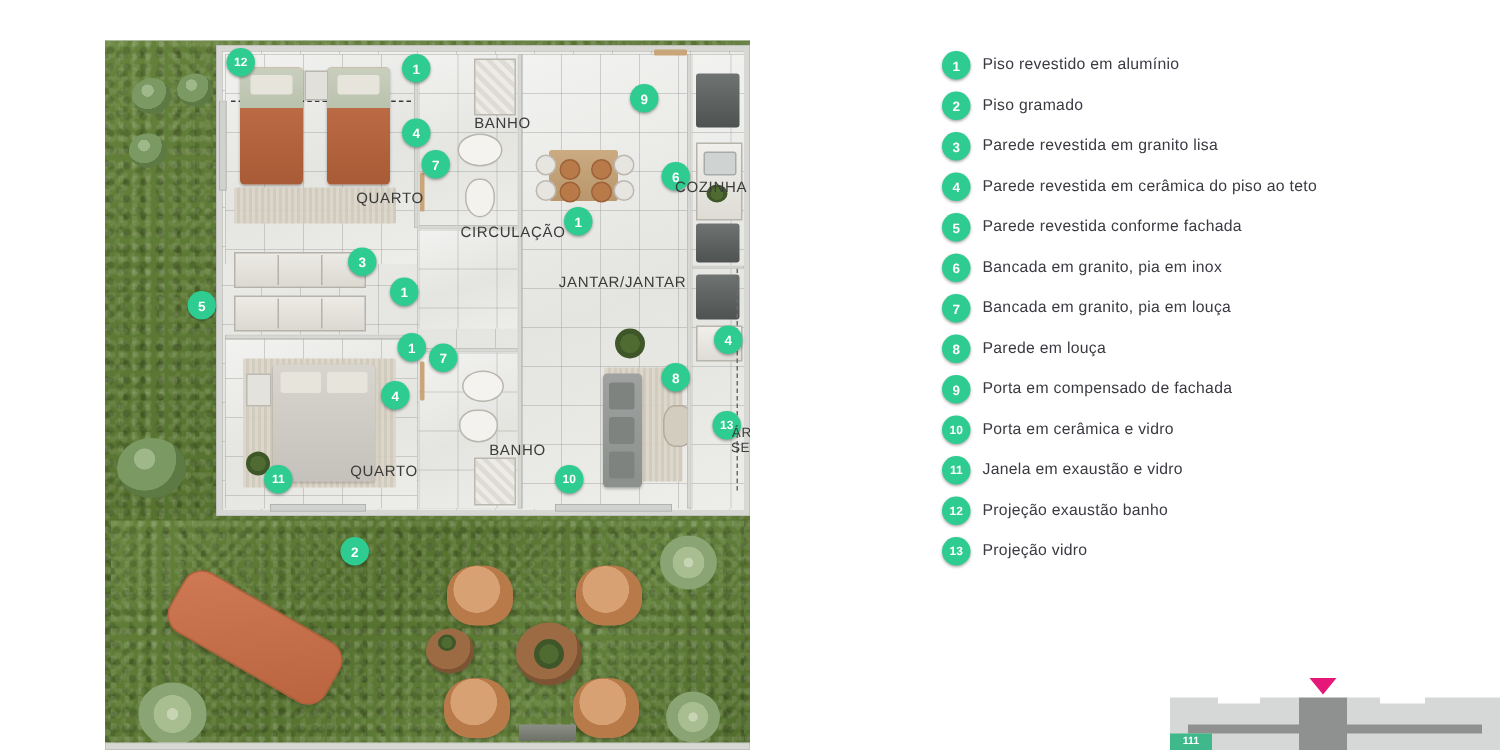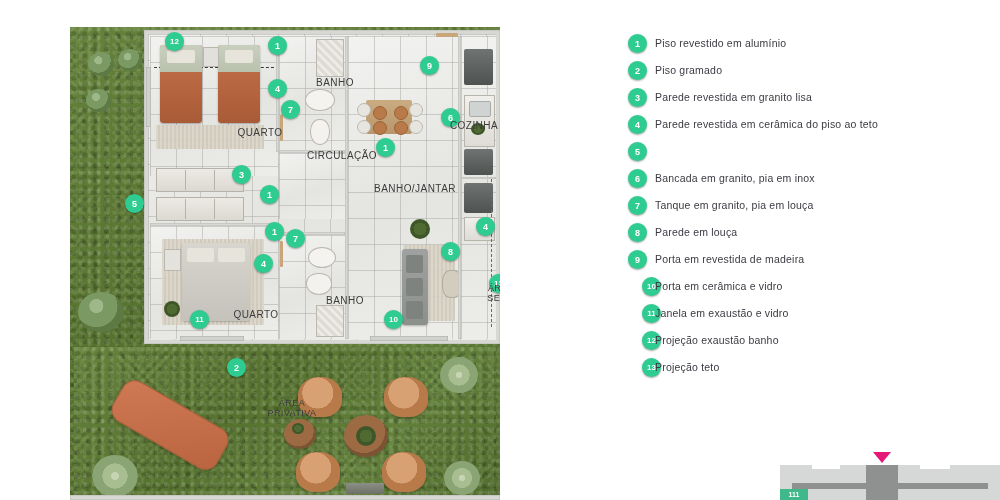--- a/index.html
+++ b/index.html
@@ -80,21 +80,21 @@
   .dash{border-left:1px dashed #6b6b6b;}
   .dashh{border-top:1px dashed #3a3a3a;}
 
   
   .marker{
     position:absolute;width:19px;height:19px;border-radius:50%;
     background:#2ecc91;color:#ffffff;font-size:9px;font-weight:700;
     display:flex;align-items:center;justify-content:center;
     box-shadow:0 1px 2px rgba(0,0,0,.35);letter-spacing:0;
   }
-  .marker.sm{font-size:8px;margin-left:14px;}
+  .marker.sm{font-size:8px;}
 
   
   #legend{position:absolute;left:628px;top:34px;width:340px;}
   .leg-row{position:relative;height:27px;}
   .leg-row .marker{position:absolute;left:0;top:0;}
   .leg-txt{
     position:absolute;left:27px;top:3px;font-size:10.5px;color:#3a3a42;
     letter-spacing:.2px;white-space:nowrap;
   }
 
@@ -251,27 +251,25 @@
         <div class="marker" style="left: 371px; top: 215px;">8</div>
         <div class="marker sm" style="left: 405px; top: 247px;">13</div>
         <div class="marker sm" style="left: 106px; top: 283px;">11</div>
         <div class="marker sm" style="left: 300px; top: 283px;">10</div>
         <div class="marker" style="left: 157px; top: 331px;">2</div>
       </div>
   <div class="lbl big" style="left: 130px; top: 101px; width: 120px;">QUARTO</div>
       <div class="lbl big" style="left: 205px; top: 51px; width: 120px;">BANHO</div>
       <div class="lbl big" style="left: 212px; top: 124px; width: 120px;">CIRCULAÇÃO</div>
       <div class="lbl big" style="left: 344px; top: 94px; width: 120px;">COZINHA</div>
-      <div class="lbl big" style="left: 285px; top: 157px; width: 120px;">BANHO/JANTAR</div>
+      <div class="lbl big" style="left: 285px; top: 157px; width: 120px;">JANTAR/JANTAR</div>
       <div class="lbl big" style="left: 215px; top: 269px; width: 120px;">BANHO</div>
       <div class="lbl big" style="left: 126px; top: 283px; width: 120px;">QUARTO</div>
       <div class="lbl" style="left: 379px; top: 256px; width: 120px;">ÁREA DE
 SERVIÇO</div>
-      <div class="lbl" style="left: 162px; top: 371px; width: 120px;">ÁREA
-PRIVATIVA</div>
     </div>
 
   <div id="legend">
       <div class="leg-row">
         <div class="marker">1</div>
         <div class="leg-txt">Piso revestido em alumínio</div>
       </div>
       <div class="leg-row">
         <div class="marker">2</div>
         <div class="leg-txt">Piso gramado</div>
@@ -279,52 +277,53 @@
       <div class="leg-row">
         <div class="marker">3</div>
         <div class="leg-txt">Parede revestida em granito lisa</div>
       </div>
       <div class="leg-row">
         <div class="marker">4</div>
         <div class="leg-txt">Parede revestida em cerâmica do piso ao teto</div>
       </div>
       <div class="leg-row">
         <div class="marker">5</div>
+        <div class="leg-txt">Parede revestida conforme fachada</div>
       </div>
       <div class="leg-row">
         <div class="marker">6</div>
         <div class="leg-txt">Bancada em granito, pia em inox</div>
       </div>
       <div class="leg-row">
         <div class="marker">7</div>
-        <div class="leg-txt">Tanque em granito, pia em louça</div>
+        <div class="leg-txt">Bancada em granito, pia em louça</div>
       </div>
       <div class="leg-row">
         <div class="marker">8</div>
         <div class="leg-txt">Parede em louça</div>
       </div>
       <div class="leg-row">
         <div class="marker">9</div>
-        <div class="leg-txt">Porta em revestida de madeira</div>
+        <div class="leg-txt">Porta em compensado de fachada</div>
       </div>
       <div class="leg-row">
         <div class="marker sm">10</div>
         <div class="leg-txt">Porta em cerâmica e vidro</div>
       </div>
       <div class="leg-row">
         <div class="marker sm">11</div>
         <div class="leg-txt">Janela em exaustão e vidro</div>
       </div>
       <div class="leg-row">
         <div class="marker sm">12</div>
         <div class="leg-txt">Projeção exaustão banho</div>
       </div>
       <div class="leg-row">
         <div class="marker sm">13</div>
-        <div class="leg-txt">Projeção teto</div>
+        <div class="leg-txt">Projeção vidro</div>
       </div>
     </div>
 
   <div id="minimap">
     <div class="mm-arrow" style="left:93px;top:0;"></div>
     <div class="mm-block" style="left:0;top:13px;width:86px;height:35px;"></div>
     <div class="mm-block" style="left:118px;top:13px;width:102px;height:35px;"></div>
     <div class="mm-block" style="left:32px;top:11px;width:28px;height:6px;background:#ffffff;"></div>
     <div class="mm-block" style="left:140px;top:11px;width:30px;height:6px;background:#ffffff;"></div>
     <div class="mm-corridor" style="left:12px;top:31px;width:196px;height:6px;"></div>

